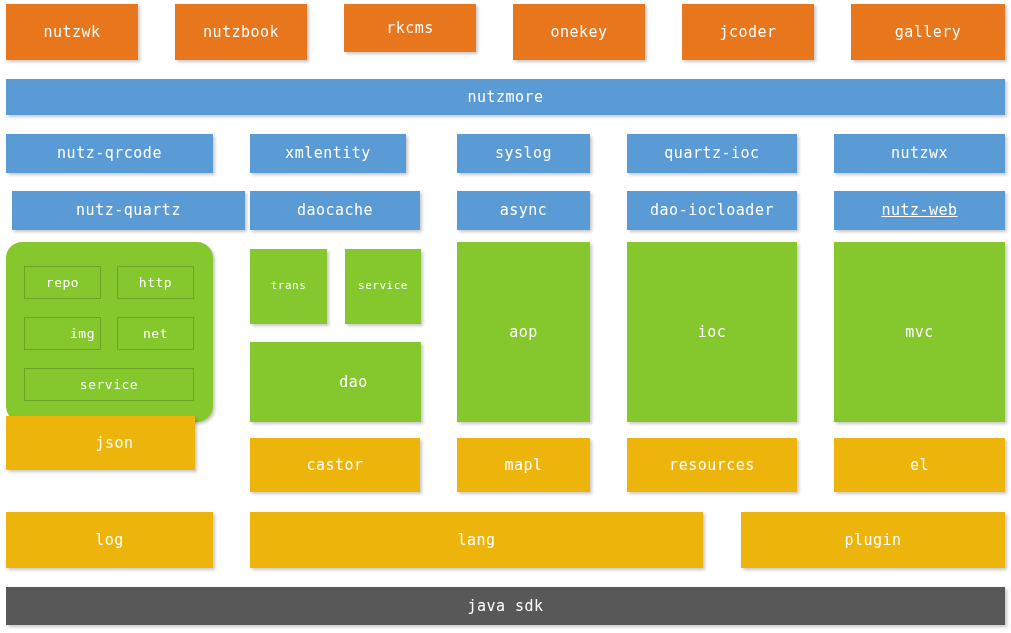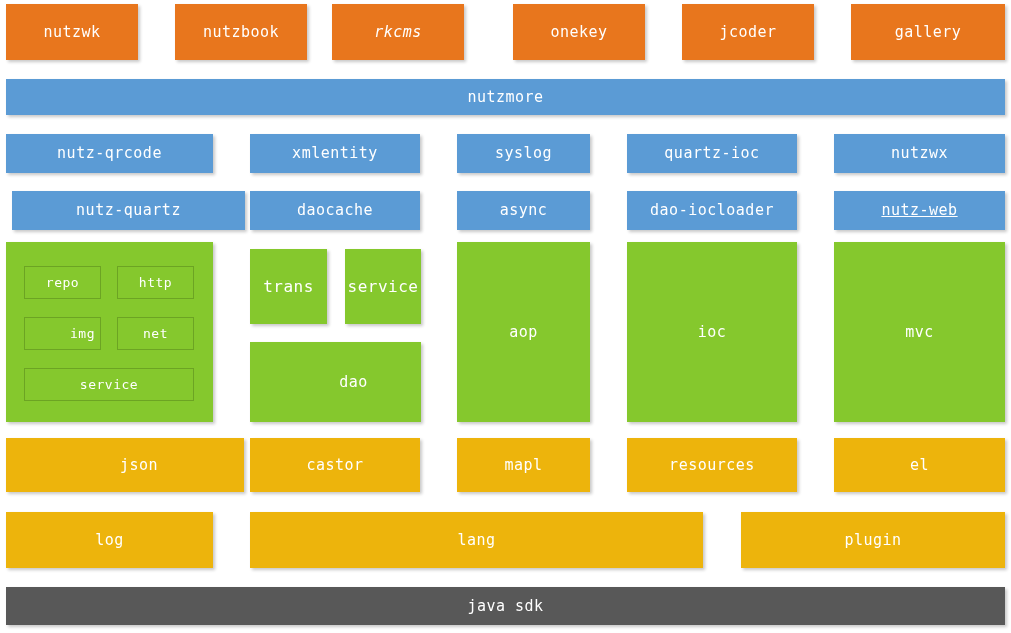--- a/index.html
+++ b/index.html
@@ -49,65 +49,65 @@
     display: flex;
     align-items: center;
     justify-content: center;
     color: #ffffff;
     font-size: 13px;
     letter-spacing: 0.5px;
     background: transparent;
     border: 1px solid rgba(70,110,20,0.40);
     user-select: none;
   }
-  .fs-14 { font-size: 16px; }
+  .fs-14 { font-size: 11px; }
 </style>
 </head>
 <body>
 
 <div id="canvas">
 
   <div class="box c-orange" style="left:6px;  top:4px;  width:132px; height:56px;">nutzwk</div>
   <div class="box c-orange" style="left:175px; top:4px;  width:132px; height:56px;">nutzbook</div>
-  <div class="box c-orange" style="left:332px; top:4px;  width:132px; height:56px;font-style:italic;">rkcms</div>
+  <div class="box c-orange" style="left:344px; top:4px;  width:132px; height:48px;">rkcms</div>
   <div class="box c-orange" style="left:513px; top:4px;  width:132px; height:56px;">onekey</div>
   <div class="box c-orange" style="left:682px; top:4px;  width:132px; height:56px;">jcoder</div>
   <div class="box c-orange" style="left:851px; top:4px;  width:154px; height:56px;">gallery</div>
 
   <div class="box c-blue" style="left:6px; top:79px; width:999px; height:36px;">nutzmore</div>
 
   <div class="box c-blue" style="left:6px;   top:134px; width:207px; height:39px;">nutz-qrcode</div>
-  <div class="box c-blue" style="left:250px; top:134px; width:170px; height:39px;">xmlentity</div>
+  <div class="box c-blue" style="left:250px; top:134px; width:156px; height:39px;">xmlentity</div>
   <div class="box c-blue" style="left:457px; top:134px; width:133px; height:39px;">syslog</div>
   <div class="box c-blue" style="left:627px; top:134px; width:170px; height:39px;">quartz-ioc</div>
   <div class="box c-blue" style="left:834px; top:134px; width:171px; height:39px;">nutzwx</div>
 
   <div class="box c-blue" style="left:12px;   top:191px; width:233px; height:39px;">nutz-quartz</div>
   <div class="box c-blue" style="left:250px; top:191px; width:170px; height:39px;">daocache</div>
   <div class="box c-blue" style="left:457px; top:191px; width:133px; height:39px;">async</div>
   <div class="box c-blue" style="left:627px; top:191px; width:170px; height:39px;">dao-iocloader</div>
   <div class="box c-blue" style="left:834px; top:191px; width:171px; height:39px;text-decoration:underline;">nutz-web</div>
 
-  <div class="panel" style="left:6px; top:242px; width:207px; height:180px;">
+  <div class="panel" style="left:6px; top:242px; width:207px; height:180px;border-radius:16px;">
     <div class="subbox" style="left:18px; top:24px;  width:77px; height:33px;">repo</div>
     <div class="subbox" style="left:111px; top:24px; width:77px; height:33px;">http</div>
     <div class="subbox" style="left:18px; top:75px;  width:77px; height:33px;padding-left:40px;">img</div>
     <div class="subbox" style="left:111px; top:75px; width:77px; height:33px;">net</div>
     <div class="subbox" style="left:18px; top:126px; width:170px; height:33px;">service</div>
   </div>
 
   <div class="box c-green fs-14" style="left:250px; top:249px; width:77px; height:75px;">trans</div>
   <div class="box c-green fs-14" style="left:345px; top:249px; width:76px; height:75px;">service</div>
   <div class="box c-green" style="left:250px; top:342px; width:171px; height:80px;padding-left:36px;">dao</div>
 
   <div class="box c-green" style="left:457px; top:242px; width:133px; height:180px;">aop</div>
   <div class="box c-green" style="left:627px; top:242px; width:170px; height:180px;">ioc</div>
   <div class="box c-green" style="left:834px; top:242px; width:171px; height:180px;">mvc</div>
 
-  <div class="box c-amber" style="left:6px;   top:438px; width:238px; height:54px;padding-left:28px;">json</div>
+  <div class="box c-amber" style="left:6px;   top:416px; width:189px; height:54px;padding-left:28px;">json</div>
   <div class="box c-amber" style="left:250px; top:438px; width:170px; height:54px;">castor</div>
   <div class="box c-amber" style="left:457px; top:438px; width:133px; height:54px;">mapl</div>
   <div class="box c-amber" style="left:627px; top:438px; width:170px; height:54px;">resources</div>
   <div class="box c-amber" style="left:834px; top:438px; width:171px; height:54px;">el</div>
 
   <div class="box c-amber" style="left:6px;   top:512px; width:207px; height:56px;">log</div>
   <div class="box c-amber" style="left:250px; top:512px; width:453px; height:56px;">lang</div>
   <div class="box c-amber" style="left:741px; top:512px; width:264px; height:56px;">plugin</div>
 
   <div class="box c-gray" style="left:6px; top:587px; width:999px; height:38px;">java sdk</div>

